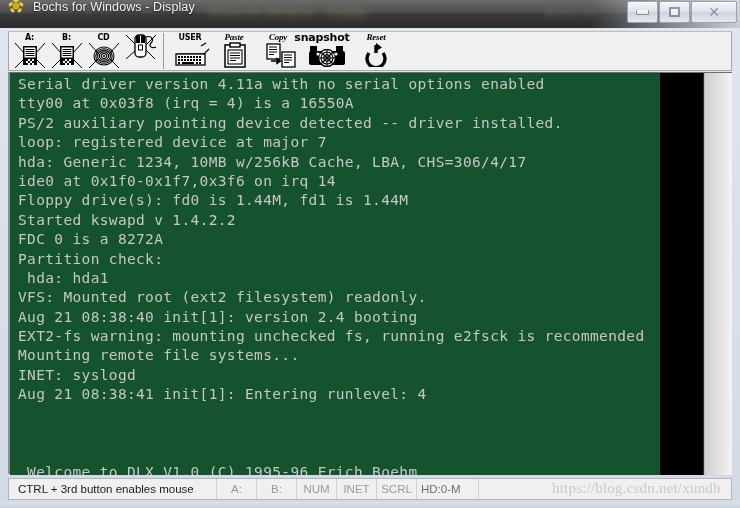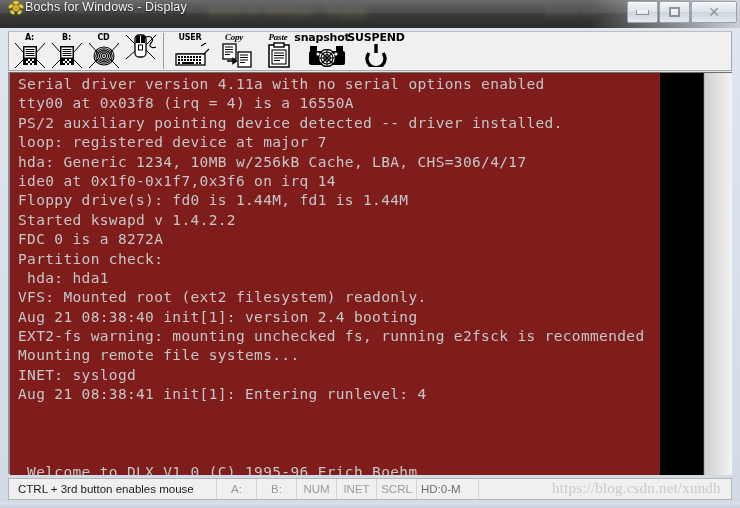--- a/index.html
+++ b/index.html
@@ -41,22 +41,22 @@
     right: 0; top: 0;
     width: 150px; height: 28px;
     background: linear-gradient(to right, rgba(255,255,255,0.0), rgba(230,235,242,0.85));
     pointer-events: none;
   }
   #title-left {
     position: absolute;
     left: 8px; top: 0;
     height: 14px;
     display: flex;
-    align-items: flex-start;
-    gap: 1px;
+    align-items: flex-end;
+    gap: 9px;
     z-index: 3;
   }
   #app-icon {
     width: 16px; height: 16px;
     position: relative;
     flex: 0 0 auto;
   }
   #title-text {
     color: #f2f2f2;
     font-size: 12.5px;
@@ -171,21 +171,21 @@
     box-sizing: border-box;
     background: #000;
     border-left: 2px solid #8f8f8f;
     border-top: 1px solid #6e6e6e;
   }
   #screen {
     position: absolute;
     left: 0; top: 0;
     width: 650px;
     height: 402px;
-    background: #7f1d1d;
+    background: #14532d;
     overflow: hidden;
   }
   #screen-right {
     position: absolute;
     left: 650px; top: 0;
     width: 72px; height: 402px;
     background: linear-gradient(to right, #000 0%, #000 60%, #cfcfcf 62%, #f3f3f3 100%);
   }
   #term {
     position: absolute;
@@ -403,55 +403,55 @@
             <rect x="5" y="20" width="2" height="2"></rect>
               <rect x="9" y="20" width="12" height="2"></rect>
             <rect x="23" y="20" width="2" height="2"></rect>
               <rect x="26" y="20" width="2" height="2"></rect>
           </g>
         </svg>
       </span>
     </div>
 
     <div class="tb-item wide">
-      <span class="tb-label italic">Copy</span>
-      <span class="tb-ico">
-        <svg width="40" height="27" viewBox="0 0 40 27">
-          <rect x="6" y="2" width="13" height="15" fill="#fff" stroke="#000" stroke-width="1.3"></rect>
-          <g stroke="#000" stroke-width="1">
-            <line x1="8" y1="5" x2="16" y2="5"></line>
-              <line x1="8" y1="7.5" x2="16" y2="7.5"></line>
-            <line x1="8" y1="10" x2="16" y2="10"></line>
-              <line x1="8" y1="12.5" x2="13" y2="12.5"></line>
-          </g>
-          <rect x="21" y="10" width="13" height="15" fill="#fff" stroke="#000" stroke-width="1.3"></rect>
-          <g stroke="#000" stroke-width="1">
-            <line x1="23" y1="13" x2="31" y2="13"></line>
-              <line x1="23" y1="15.5" x2="31" y2="15.5"></line>
-            <line x1="23" y1="18" x2="31" y2="18"></line>
-              <line x1="23" y1="20.5" x2="28" y2="20.5"></line>
-          </g>
-          <path d="M10 19 L19 19 M16 16.5 L19.5 19 L16 21.5 Z" stroke="#000" stroke-width="1.4" fill="#000"></path>
-        </svg>
-      </span>
-    </div>
-
-    <div class="tb-item wide">
       <span class="tb-label italic">Paste</span>
       <span class="tb-ico">
         <svg width="38" height="27" viewBox="0 0 38 27">
           <rect x="8" y="3" width="20" height="22" fill="#fff" stroke="#000" stroke-width="1.5"></rect>
           <rect x="13" y="1" width="10" height="4" fill="#fff" stroke="#000" stroke-width="1.4"></rect>
           <rect x="11" y="8" width="14" height="14" fill="#fff" stroke="#000" stroke-width="1.1"></rect>
           <g stroke="#000" stroke-width="1">
             <line x1="13" y1="11" x2="23" y2="11"></line>
               <line x1="13" y1="13.5" x2="23" y2="13.5"></line>
             <line x1="13" y1="16" x2="23" y2="16"></line>
               <line x1="13" y1="18.5" x2="19" y2="18.5"></line>
           </g>
+        </svg>
+      </span>
+    </div>
+
+    <div class="tb-item wide">
+      <span class="tb-label italic">Copy</span>
+      <span class="tb-ico">
+        <svg width="40" height="27" viewBox="0 0 40 27">
+          <rect x="6" y="2" width="13" height="15" fill="#fff" stroke="#000" stroke-width="1.3"></rect>
+          <g stroke="#000" stroke-width="1">
+            <line x1="8" y1="5" x2="16" y2="5"></line>
+              <line x1="8" y1="7.5" x2="16" y2="7.5"></line>
+            <line x1="8" y1="10" x2="16" y2="10"></line>
+              <line x1="8" y1="12.5" x2="13" y2="12.5"></line>
+          </g>
+          <rect x="21" y="10" width="13" height="15" fill="#fff" stroke="#000" stroke-width="1.3"></rect>
+          <g stroke="#000" stroke-width="1">
+            <line x1="23" y1="13" x2="31" y2="13"></line>
+              <line x1="23" y1="15.5" x2="31" y2="15.5"></line>
+            <line x1="23" y1="18" x2="31" y2="18"></line>
+              <line x1="23" y1="20.5" x2="28" y2="20.5"></line>
+          </g>
+          <path d="M10 19 L19 19 M16 16.5 L19.5 19 L16 21.5 Z" stroke="#000" stroke-width="1.4" fill="#000"></path>
         </svg>
       </span>
     </div>
 
     <div class="tb-item wide">
       <span class="tb-label small">snapshot</span>
       <span class="tb-ico">
         <svg width="44" height="27" viewBox="0 0 44 27">
           <rect x="5" y="4" width="7" height="5" fill="#000"></rect>
           <rect x="31" y="4" width="7" height="5" fill="#000"></rect>
@@ -468,30 +468,31 @@
           </g>
           <circle cx="13" cy="12" r="1.6" fill="#fff"></circle>
           <circle cx="31" cy="12" r="1.6" fill="#fff"></circle>
         </svg>
       </span>
     </div>
 
 
     <div style="width:10px"></div>
 
-
     <div class="tb-item wide">
-      <span class="tb-label small">SUSPEND</span>
+      <span class="tb-label italic">Reset</span>
       <span class="tb-ico">
         <svg width="34" height="25" viewBox="0 0 34 25">
-          <path d="M17 2 L17 11" stroke="#000" stroke-width="3.4" fill="none"></path>
-          <path d="M10 7 A9 9 0 1 0 24 7" stroke="#000" stroke-width="3.4" fill="none" transform="translate(0,4)"></path>
-        </svg>
-      </span>
-    </div>
+          <path d="M17 3 L17 11" stroke="#000" stroke-width="3.4" fill="none"></path>
+          <path d="M10 6 A9 9 0 1 0 24 6" stroke="#000" stroke-width="3.4" fill="none" transform="translate(0,5)"></path>
+          <path d="M17 1 L23 5.5 L17 9 Z" fill="#000"></path>
+        </svg>
+      </span>
+    </div>
+
 
 
   </div>
 
   <div id="screen-wrap">
     <div id="screen">
       <div id="term"><div class="tline">Serial driver version 4.11a with no serial options enabled</div><div class="tline">tty00 at 0x03f8 (irq = 4) is a 16550A</div><div class="tline">PS/2 auxiliary pointing device detected -- driver installed.</div><div class="tline">loop: registered device at major 7</div><div class="tline">hda: Generic 1234, 10MB w/256kB Cache, LBA, CHS=306/4/17</div><div class="tline">ide0 at 0x1f0-0x1f7,0x3f6 on irq 14</div><div class="tline">Floppy drive(s): fd0 is 1.44M, fd1 is 1.44M</div><div class="tline">Started kswapd v 1.4.2.2</div><div class="tline">FDC 0 is a 8272A</div><div class="tline">Partition check:</div><div class="tline"> hda: hda1</div><div class="tline">VFS: Mounted root (ext2 filesystem) readonly.</div><div class="tline">Aug 21 08:38:40 init[1]: version 2.4 booting</div><div class="tline">EXT2-fs warning: mounting unchecked fs, running e2fsck is recommended</div><div class="tline">Mounting remote file systems...</div><div class="tline">INET: syslogd</div><div class="tline">Aug 21 08:38:41 init[1]: Entering runlevel: 4</div><div class="tline">&nbsp;</div><div class="tline">&nbsp;</div><div class="tline">&nbsp;</div><div class="tline"> Welcome to DLX V1.0 (C) 1995-96 Erich Boehm</div></div>
     </div>
     <div id="screen-right"></div>
   </div>

